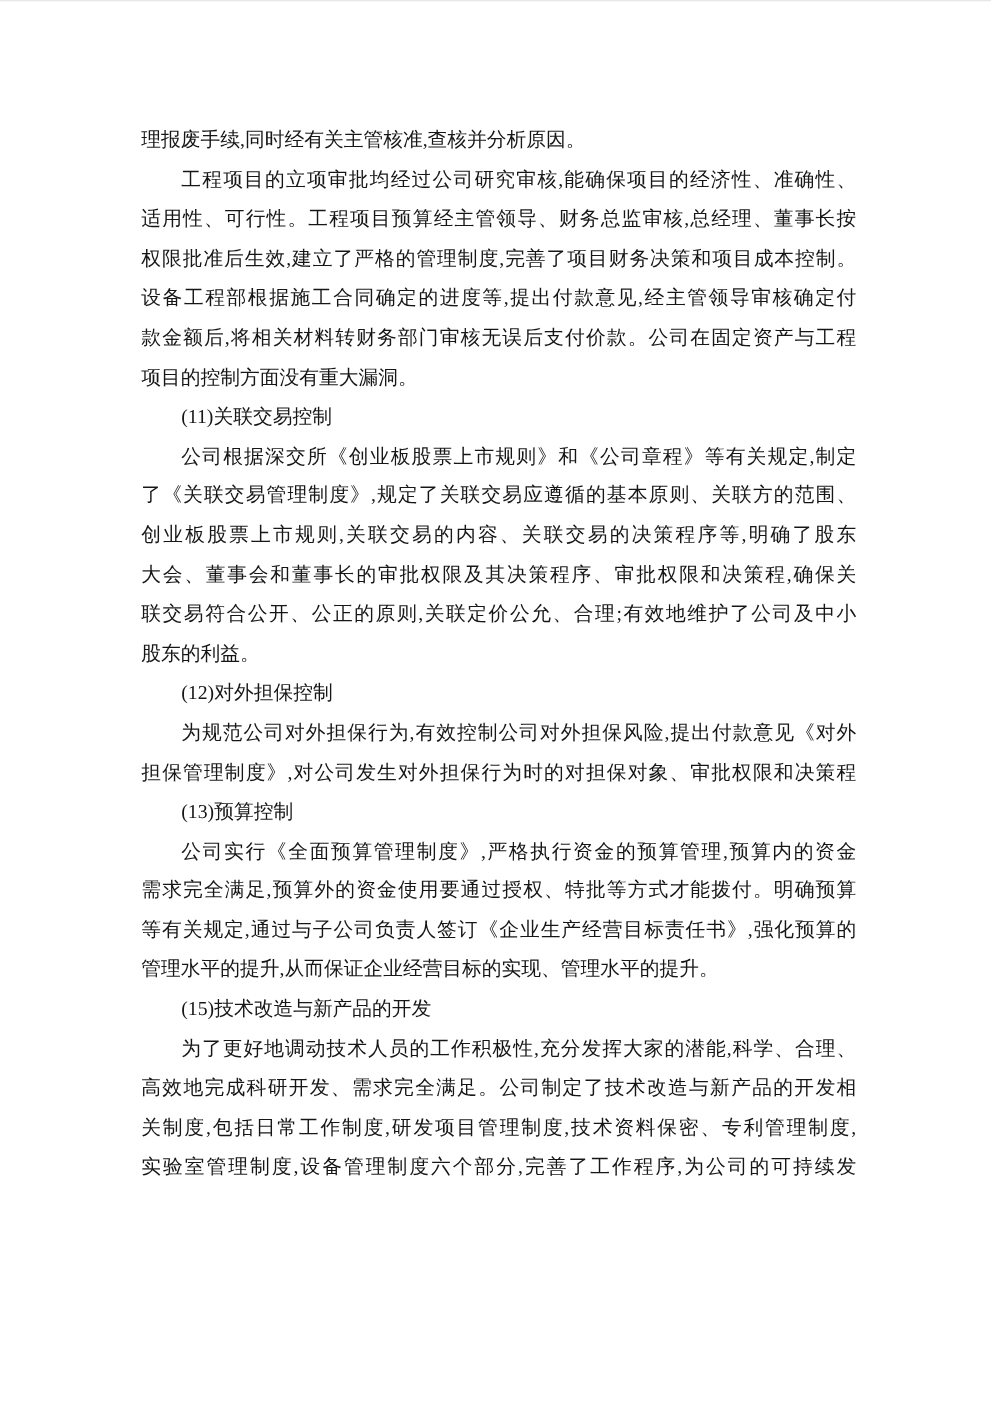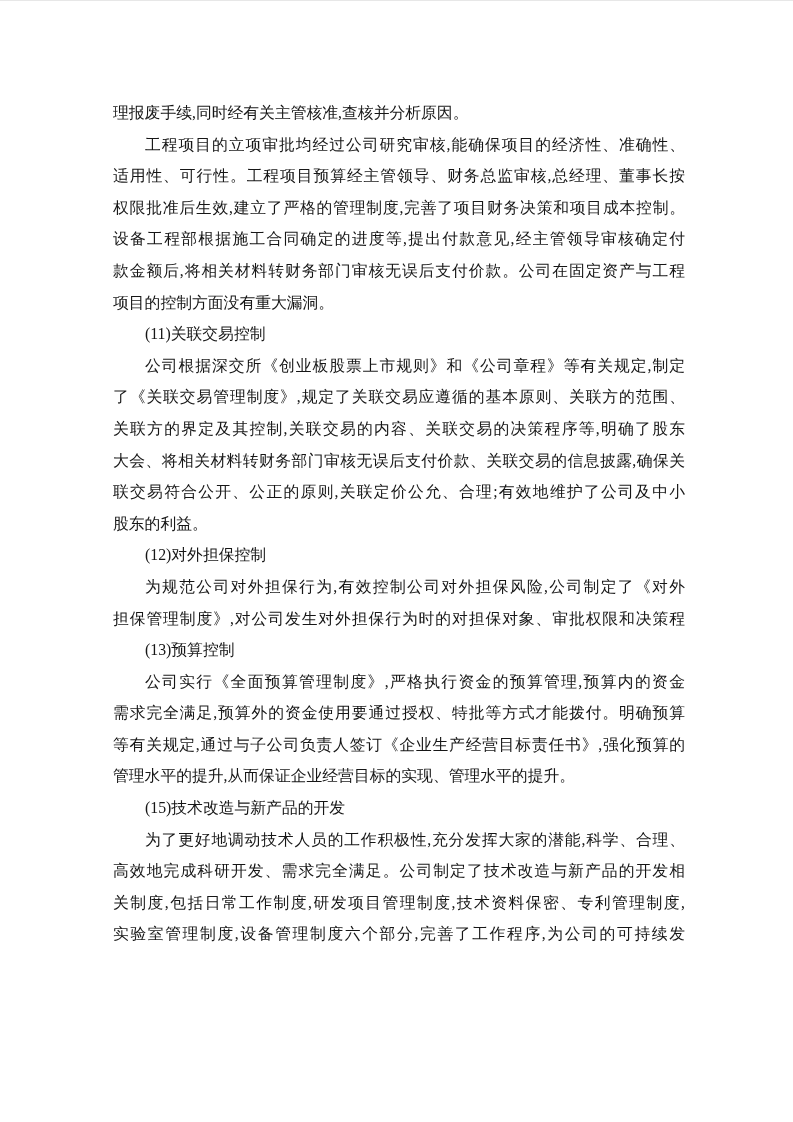--- a/index.html
+++ b/index.html
@@ -57,26 +57,26 @@
       <div class="line">理报废手续,同时经有关主管核准,查核并分析原因。</div>
       <div class="line indent fill">工程项目的立项审批均经过公司研究审核,能确保项目的经济性、准确性、</div>
       <div class="line fill">适用性、可行性。工程项目预算经主管领导、财务总监审核,总经理、董事长按</div>
       <div class="line fill">权限批准后生效,建立了严格的管理制度,完善了项目财务决策和项目成本控制。</div>
       <div class="line fill">设备工程部根据施工合同确定的进度等,提出付款意见,经主管领导审核确定付</div>
       <div class="line fill">款金额后,将相关材料转财务部门审核无误后支付价款。公司在固定资产与工程</div>
       <div class="line">项目的控制方面没有重大漏洞。</div>
       <div class="line indent">(11)关联交易控制</div>
       <div class="line indent fill">公司根据深交所《创业板股票上市规则》和《公司章程》等有关规定,制定</div>
       <div class="line fill">了《关联交易管理制度》,规定了关联交易应遵循的基本原则、关联方的范围、</div>
-      <div class="line fill">关联方的界定及其控制,关联交易的内容、关联交易的决策程序等,明确了股东</div>
-      <div class="line fill">大会、将相关材料转财务部门审核无误后支付价款、关联交易的信息披露,确保关</div>
+      <div class="line fill">创业板股票上市规则,关联交易的内容、关联交易的决策程序等,明确了股东</div>
+      <div class="line fill">大会、董事会和董事长的审批权限及其决策程序、审批权限和决策程,确保关</div>
       <div class="line fill">联交易符合公开、公正的原则,关联定价公允、合理;有效地维护了公司及中小</div>
       <div class="line">股东的利益。</div>
       <div class="line indent">(12)对外担保控制</div>
-      <div class="line indent fill">为规范公司对外担保行为,有效控制公司对外担保风险,公司制定了《对外</div>
+      <div class="line indent fill">为规范公司对外担保行为,有效控制公司对外担保风险,提出付款意见《对外</div>
       <div class="line fill">担保管理制度》,对公司发生对外担保行为时的对担保对象、审批权限和决策程</div>
       <div class="line indent">(13)预算控制</div>
       <div class="line indent fill">公司实行《全面预算管理制度》,严格执行资金的预算管理,预算内的资金</div>
       <div class="line fill">需求完全满足,预算外的资金使用要通过授权、特批等方式才能拨付。明确预算</div>
       <div class="line fill">等有关规定,通过与子公司负责人签订《企业生产经营目标责任书》,强化预算的</div>
       <div class="line">管理水平的提升,从而保证企业经营目标的实现、管理水平的提升。</div>
       <div class="line indent">(15)技术改造与新产品的开发</div>
       <div class="line indent fill">为了更好地调动技术人员的工作积极性,充分发挥大家的潜能,科学、合理、</div>
       <div class="line fill">高效地完成科研开发、需求完全满足。公司制定了技术改造与新产品的开发相</div>
       <div class="line fill">关制度,包括日常工作制度,研发项目管理制度,技术资料保密、专利管理制度,</div>

